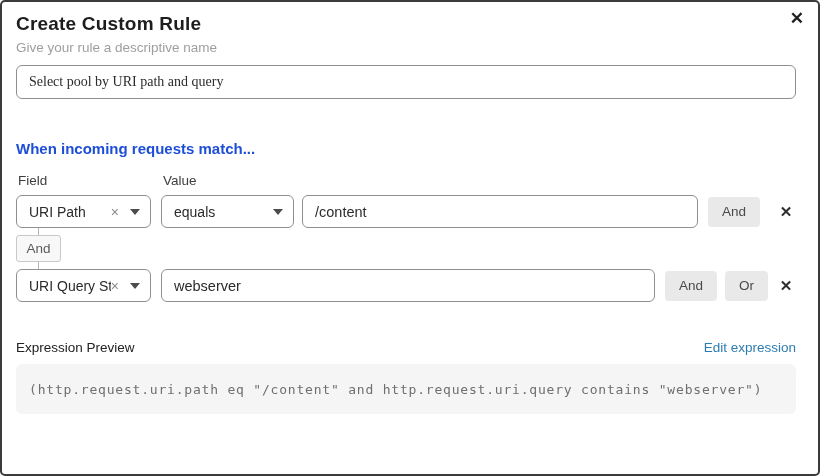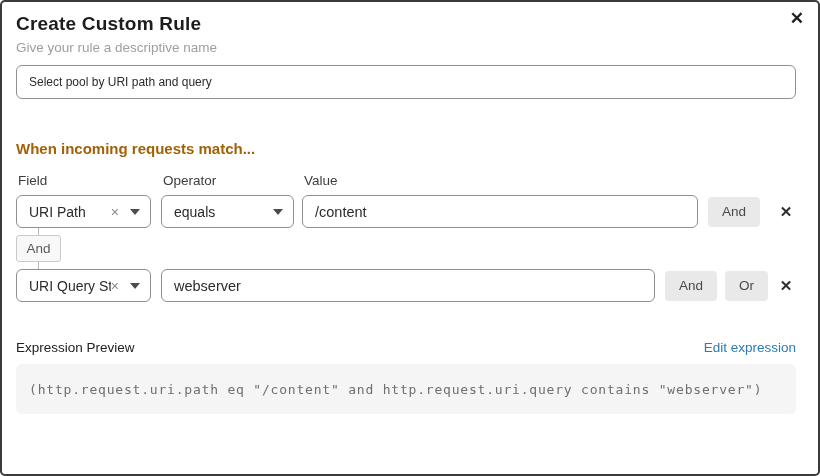--- a/index.html
+++ b/index.html
@@ -30,26 +30,26 @@
   }
 
   .rule-label{ margin-top:18px; font-size:15px; color:#2b2b2b; }
   .rule-hint{ margin-top:5px; font-size:13.5px; color:#9e9e9e; }
 
   .text-input{
     display:block; width:100%; height:34px;
     margin-top:10px;
     border:1px solid #8f8f8f; border-radius:6px;
     padding:0 12px;
-    font-family:Liberation Sans, sans-serif;
-    font-size:12px; color:#2b2b2b;
+    font-family:Liberation Serif, serif;
+    font-size:14px; color:#2b2b2b;
     background:#fff; outline:none;
   }
 
-  .match-heading{ margin-top:41px; font-size:15px; font-weight:bold; color:#a16207; }
+  .match-heading{ margin-top:41px; font-size:15px; font-weight:bold; color:#1d4ed8; }
 
   .col-labels{ display:flex; margin-top:16px; font-size:13.5px; color:#3d3d3d; }
   .col-labels .c1{ width:135px; margin-right:10px; padding-left:2px; }
   .col-labels .c2{ width:133px; margin-right:8px; padding-left:2px; }
   .col-labels .c3{ flex:1; padding-left:2px; }
 
   .match-row{ display:flex; align-items:center; height:33px; }
   .row-1{ margin-top:7px; }
 
   .select-box{
@@ -125,21 +125,20 @@
 
   <div>
     <div class="rule-hint">Give your rule a descriptive name</div>
     <input class="text-input" type="text" value="Select pool by URI path and query" style="">
   </div>
 
   <h2 class="match-heading">When incoming requests match...</h2>
 
   <div class="col-labels">
     <div class="c1">Field</div>
-    <div class="c2">Operator</div>
     <div class="c3">Value</div>
   </div>
 
   <div class="match-row row-1">
     <div class="select-box select-field">
       <span class="sel-text">URI Path</span>
       <span class="clear-x">×</span>
       <span class="caret"></span>
     </div>
     <div class="select-box select-op">

